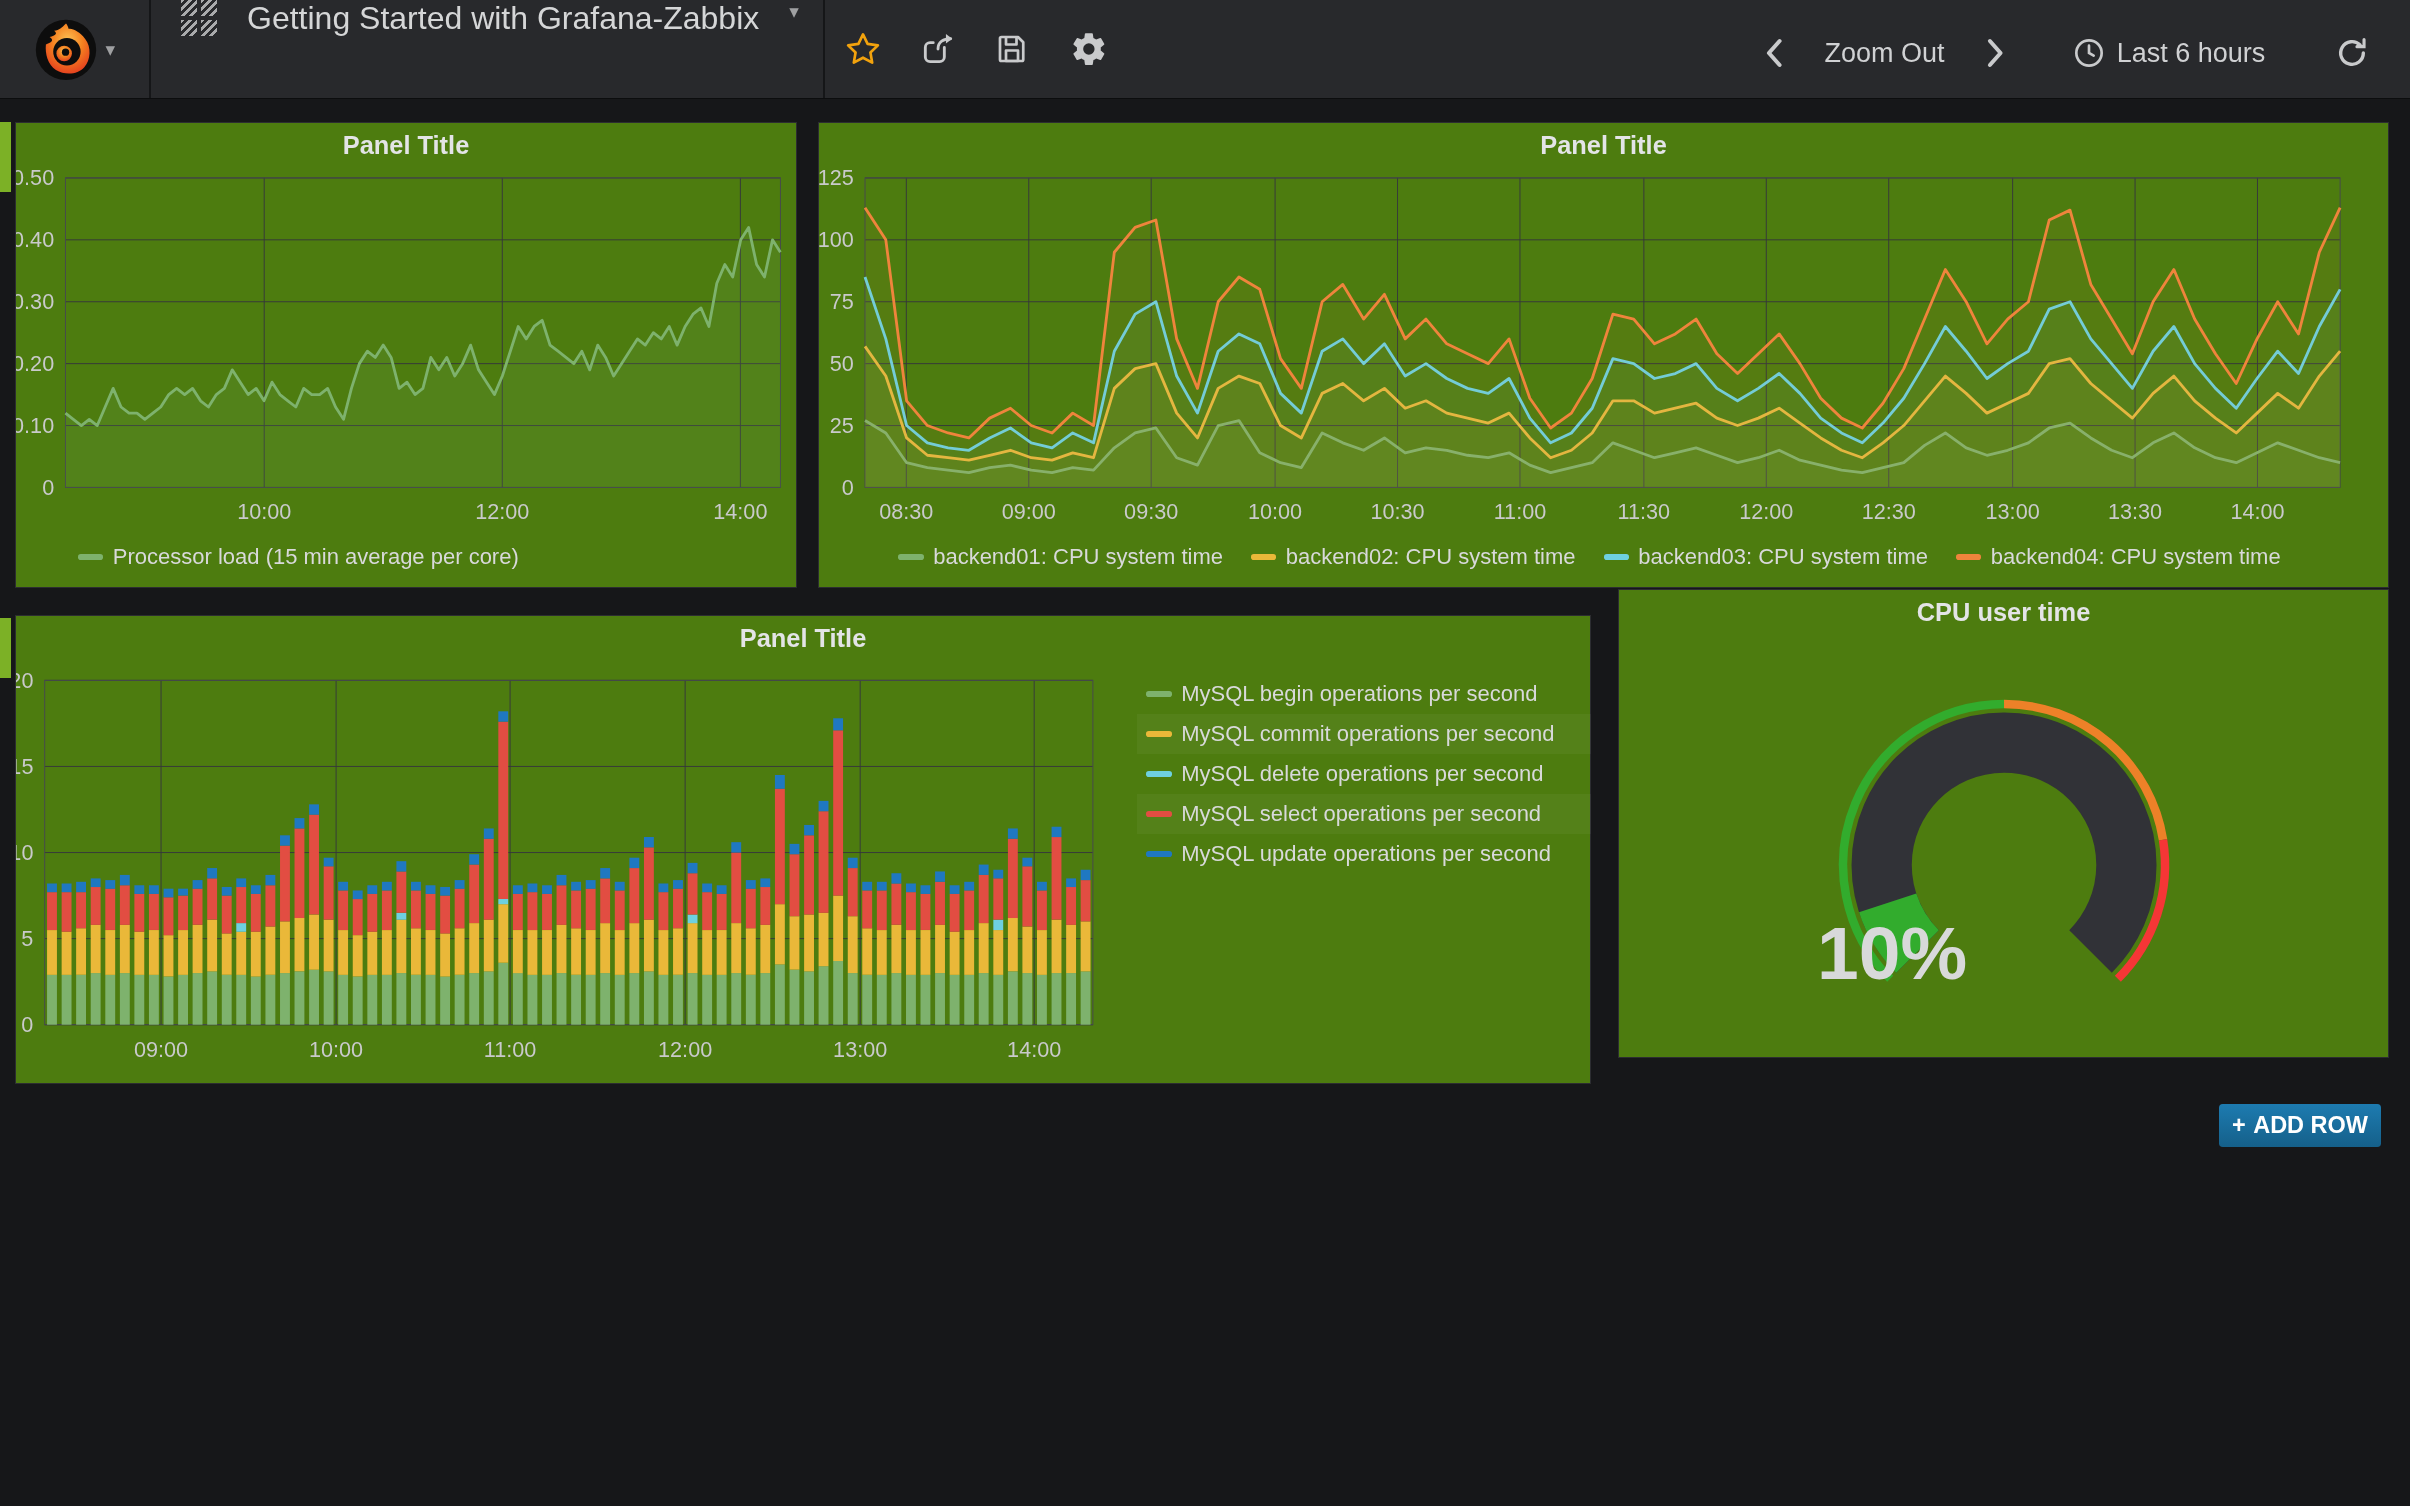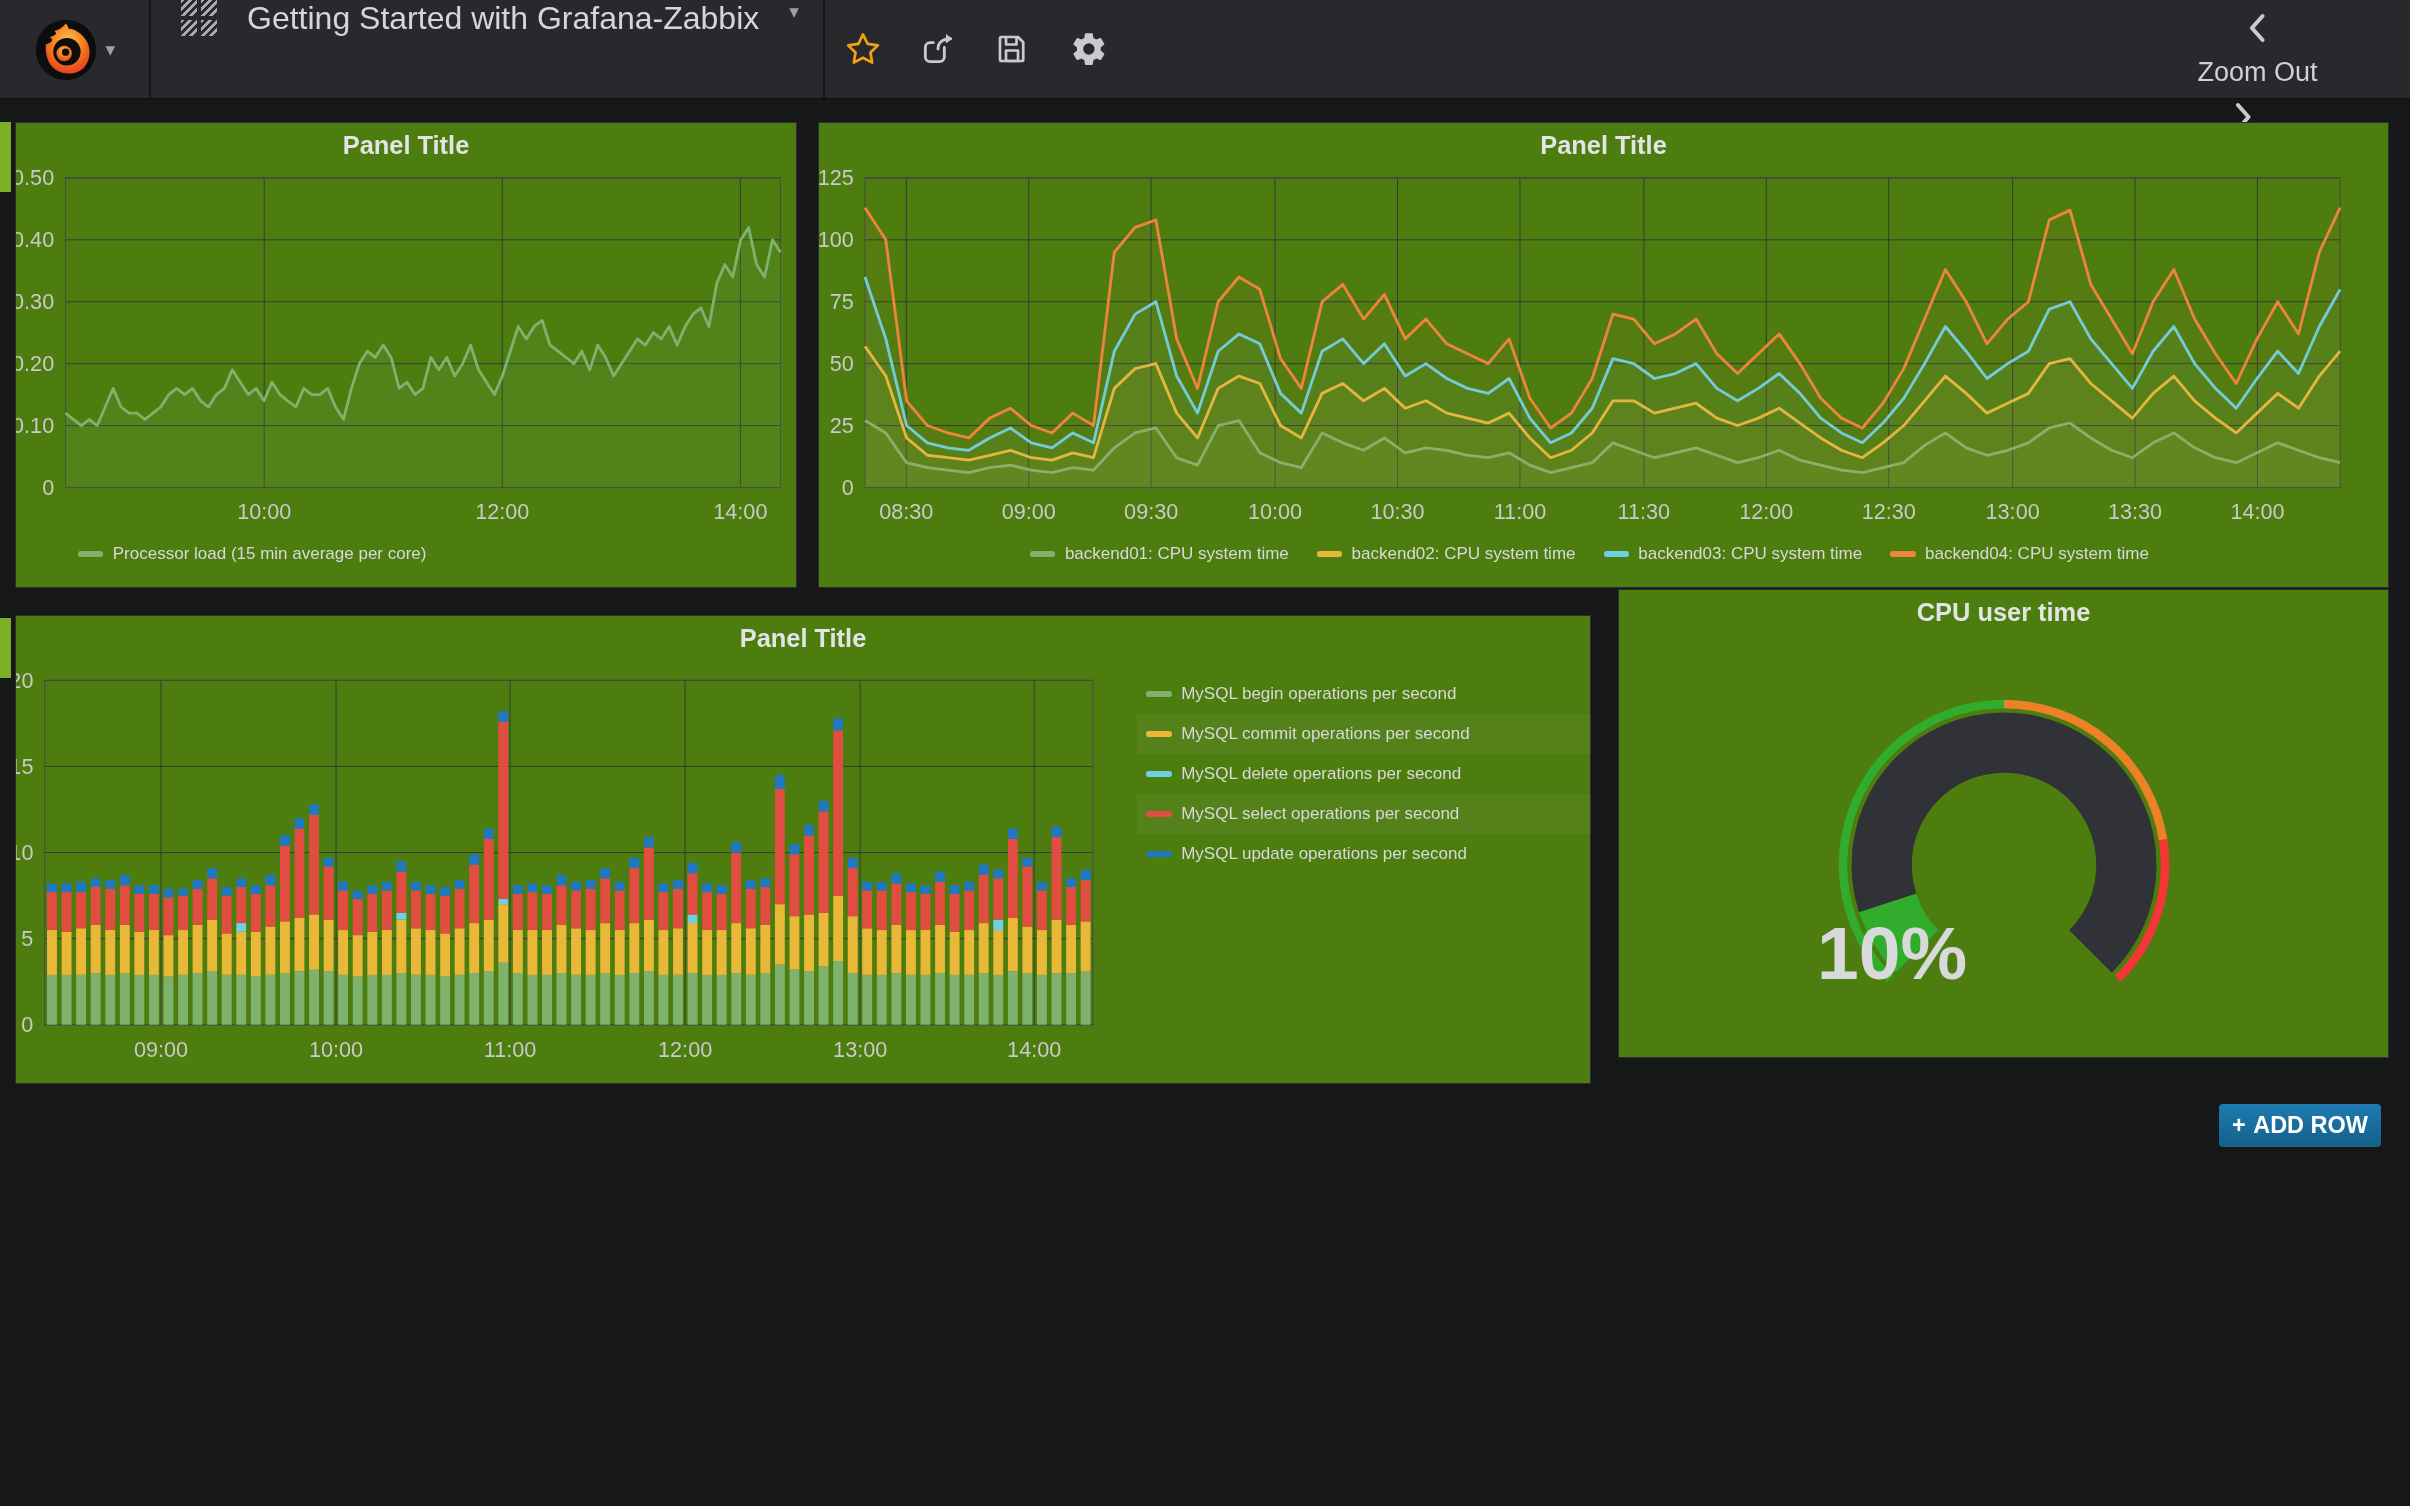--- a/index.html
+++ b/index.html
@@ -8,37 +8,37 @@
   
   .navbar{position:absolute;left:0;top:0;width:2411px;height:98px;background:#28292c;border-bottom:1.9px solid #0c0d0e;}
   .logo-block{position:absolute;left:0;top:0;width:149px;height:98px;display:flex;align-items:center;justify-content:center;gap:7.5px;cursor:pointer;}
   .caret{color:#9fa0a2;font-size:19px;}
   .nav-divider{position:absolute;top:0;width:1.9px;height:98px;background:#151618;}
   .dash-title-block{position:absolute;left:181px;top:0;height:98px;display:flex;align-items:flex-start;gap:30px;cursor:pointer;}
   .dash-icon{width:36px;height:36px;display:grid;grid-template-columns:1fr 1fr;grid-template-rows:1fr 1fr;gap:4.7px;}
   .dash-icon i{background:repeating-linear-gradient(135deg,#a9aaac 0 2.4px,rgba(0,0,0,0) 2.4px 5.6px);}
   .dash-title{color:#d5d6d7;font-size:32px;}
   .nav-icon-btn{position:absolute;top:0;height:98px;width:53px;display:flex;align-items:center;justify-content:center;background:none;border:none;cursor:pointer;padding:0;}
-  .nav-right{position:absolute;right:36px;top:12px;height:98px;display:flex;align-items:center;gap:13px;flex-direction:column;}
+  .nav-right{position:absolute;right:36px;top:4px;height:98px;display:flex;align-items:center;gap:27px;}
   .nav-right .lbl{color:#d0d1d3;font-size:27px;}
   .nav-btn{background:none;border:none;padding:0 5.6px;display:flex;align-items:center;gap:11.3px;cursor:pointer;height:98px;}
 
   
   .row-handle{position:absolute;left:0;width:11.3px;background:#7cb126;cursor:pointer;}
   .panel{position:absolute;background:#4d7c0f;border:0.9px solid #2c2d31;box-sizing:border-box;}
   .panel-title{position:absolute;left:0;top:7.5px;width:100%;text-align:center;color:#e3e4e6;font-size:25.4px;font-weight:700;cursor:pointer;}
   svg text{font-family:"Liberation Sans",sans-serif;}
   .chart-svg{position:absolute;left:0;top:38px;}
 
   .legend-h{position:absolute;left:0;top:421px;width:100%;display:flex;align-items:center;}
   .legend-h.indent{padding-left:62px;box-sizing:border-box;}
   .legend-h.center{justify-content:center;}
   .legend-item{display:flex;align-items:center;margin-right:28px;cursor:pointer;}
   .legend-dash{display:inline-block;width:25.4px;height:6.6px;border-radius:2.8px;margin-right:9.4px;}
-  .legend-label{color:#d8d9da;font-size:17px;}
+  .legend-label{color:#d8d9da;font-size:22px;}
 
   .legend-side{position:absolute;left:1121px;top:58px;width:454px;}
   .legend-side .legend-row{display:flex;align-items:center;height:40px;padding-left:9.4px;cursor:pointer;}
   .legend-side .legend-row:nth-child(even){background:rgba(255,255,255,0.045);}
 
   .gauge-value{position:absolute;left:198px;top:320px;width:377px;text-align:left;color:#d8d9da;font-size:75px;font-weight:700;}
 
   .add-row{position:absolute;left:2219px;top:1104px;width:162px;height:43px;background:linear-gradient(#1d7bb0,#15608a);border:none;border-radius:3.8px;color:#ffffff;font-size:23.5px;font-weight:700;font-family:"Liberation Sans",sans-serif;cursor:pointer;display:flex;align-items:center;justify-content:center;gap:7.5px;}
 </style>
 </head>

